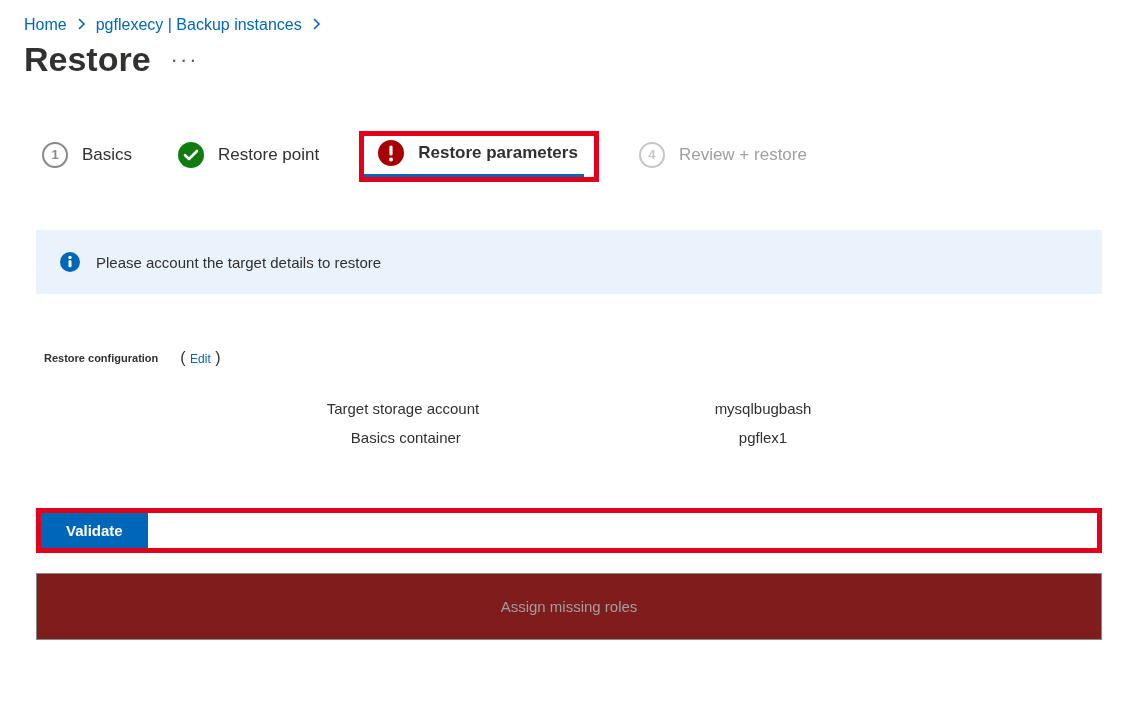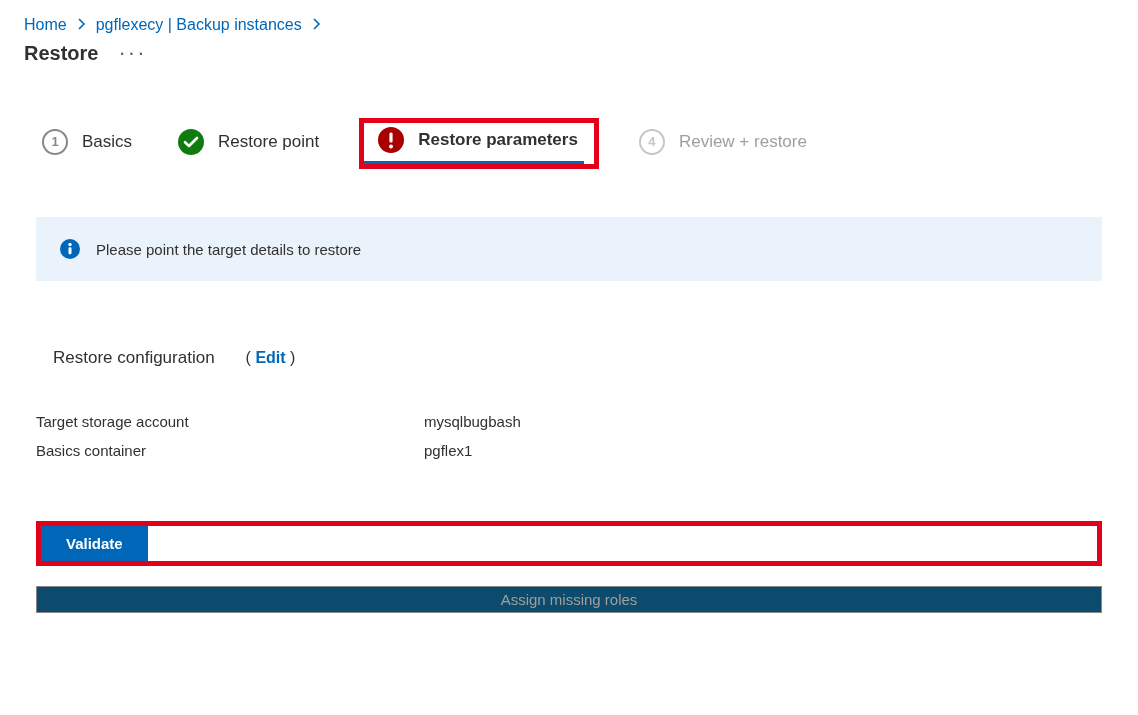--- a/index.html
+++ b/index.html
@@ -27,21 +27,21 @@
   }
 
   
   .title-row {
     display: flex;
     align-items: center;
     gap: 20px;
     padding: 6px 24px 24px 24px;
   }
   .title-row h1 {
-    font-size: 20px;
+    font-size: 34px;
     font-weight: 600;
     margin: 0;
   }
   .title-row .more {
     color: #605e5c;
     font-size: 22px;
     letter-spacing: 2px;
     cursor: pointer;
   }
 
@@ -98,56 +98,57 @@
   }
 
   
   .section-head {
     display: flex;
     align-items: center;
     gap: 14px;
     padding: 50px 36px 8px 36px;
   }
   .section-head h2 {
-    font-size: 17px;
-    font-weight: 400;
-    margin: 17px;
+    font-size: 11px;
+    font-weight: 700;
+    margin: 8px;
   }
   .section-head .edit {
     color: #0067b8;
-    font-weight: 700;
-    font-size: 16px;
+    font-weight: 400;
+    font-size: 12px;
   }
   .section-head .paren { color: #323130; }
 
   
   .kv {
     padding: 14px 36px 0 36px;
     font-size: 15px;
   }
   .kv .row {
     display: flex;
     gap: 8px;
     padding: 6px 0;
+    justify-content: center;
   }
   .kv .row .k { width: 380px; color: #323130; }
   .kv .row .v { color: #323130; }
 
   
   .footer {
     display: flex;
     gap: 20px;
     padding: 56px 36px 30px 36px;
     flex-direction: column;
   }
   .btn {
     font-size: 15px;
-    padding: 4px 18px;
+    padding: 24px 18px;
     border: 1px solid #8a8886;
-    background: #0c4a6e;
+    background: #7f1d1d;
     color: #a19f9d;
     cursor: pointer;
   }
   .btn.primary {
     background: #0067b8;
     border-color: #0067b8;
     color: #fff;
     font-weight: 600;
     padding: 8px 24px;
   }
@@ -217,21 +218,21 @@
 </div>
 
 <div class="infobar">
   <span class="info-icon">
     <svg viewBox="0 0 20 20" width="20" height="20">
       <circle cx="10" cy="10" r="10" fill="#0067b8"></circle>
       <circle cx="10" cy="5.5" r="1.7" fill="#fff"></circle>
       <rect x="8.5" y="8.3" width="3" height="7" rx="1.2" fill="#fff"></rect>
     </svg>
   </span>
-  <span>Please point the target details to restore</span>
+  <span>Please account the target details to restore</span>
 </div>
 
 <div class="section-head">
   <h2>Restore configuration</h2>
   <span>
     <span class="paren">( </span><a href="#" class="edit">Edit</a><span class="paren"> )</span>
   </span>
 </div>
 
 <div class="kv">

